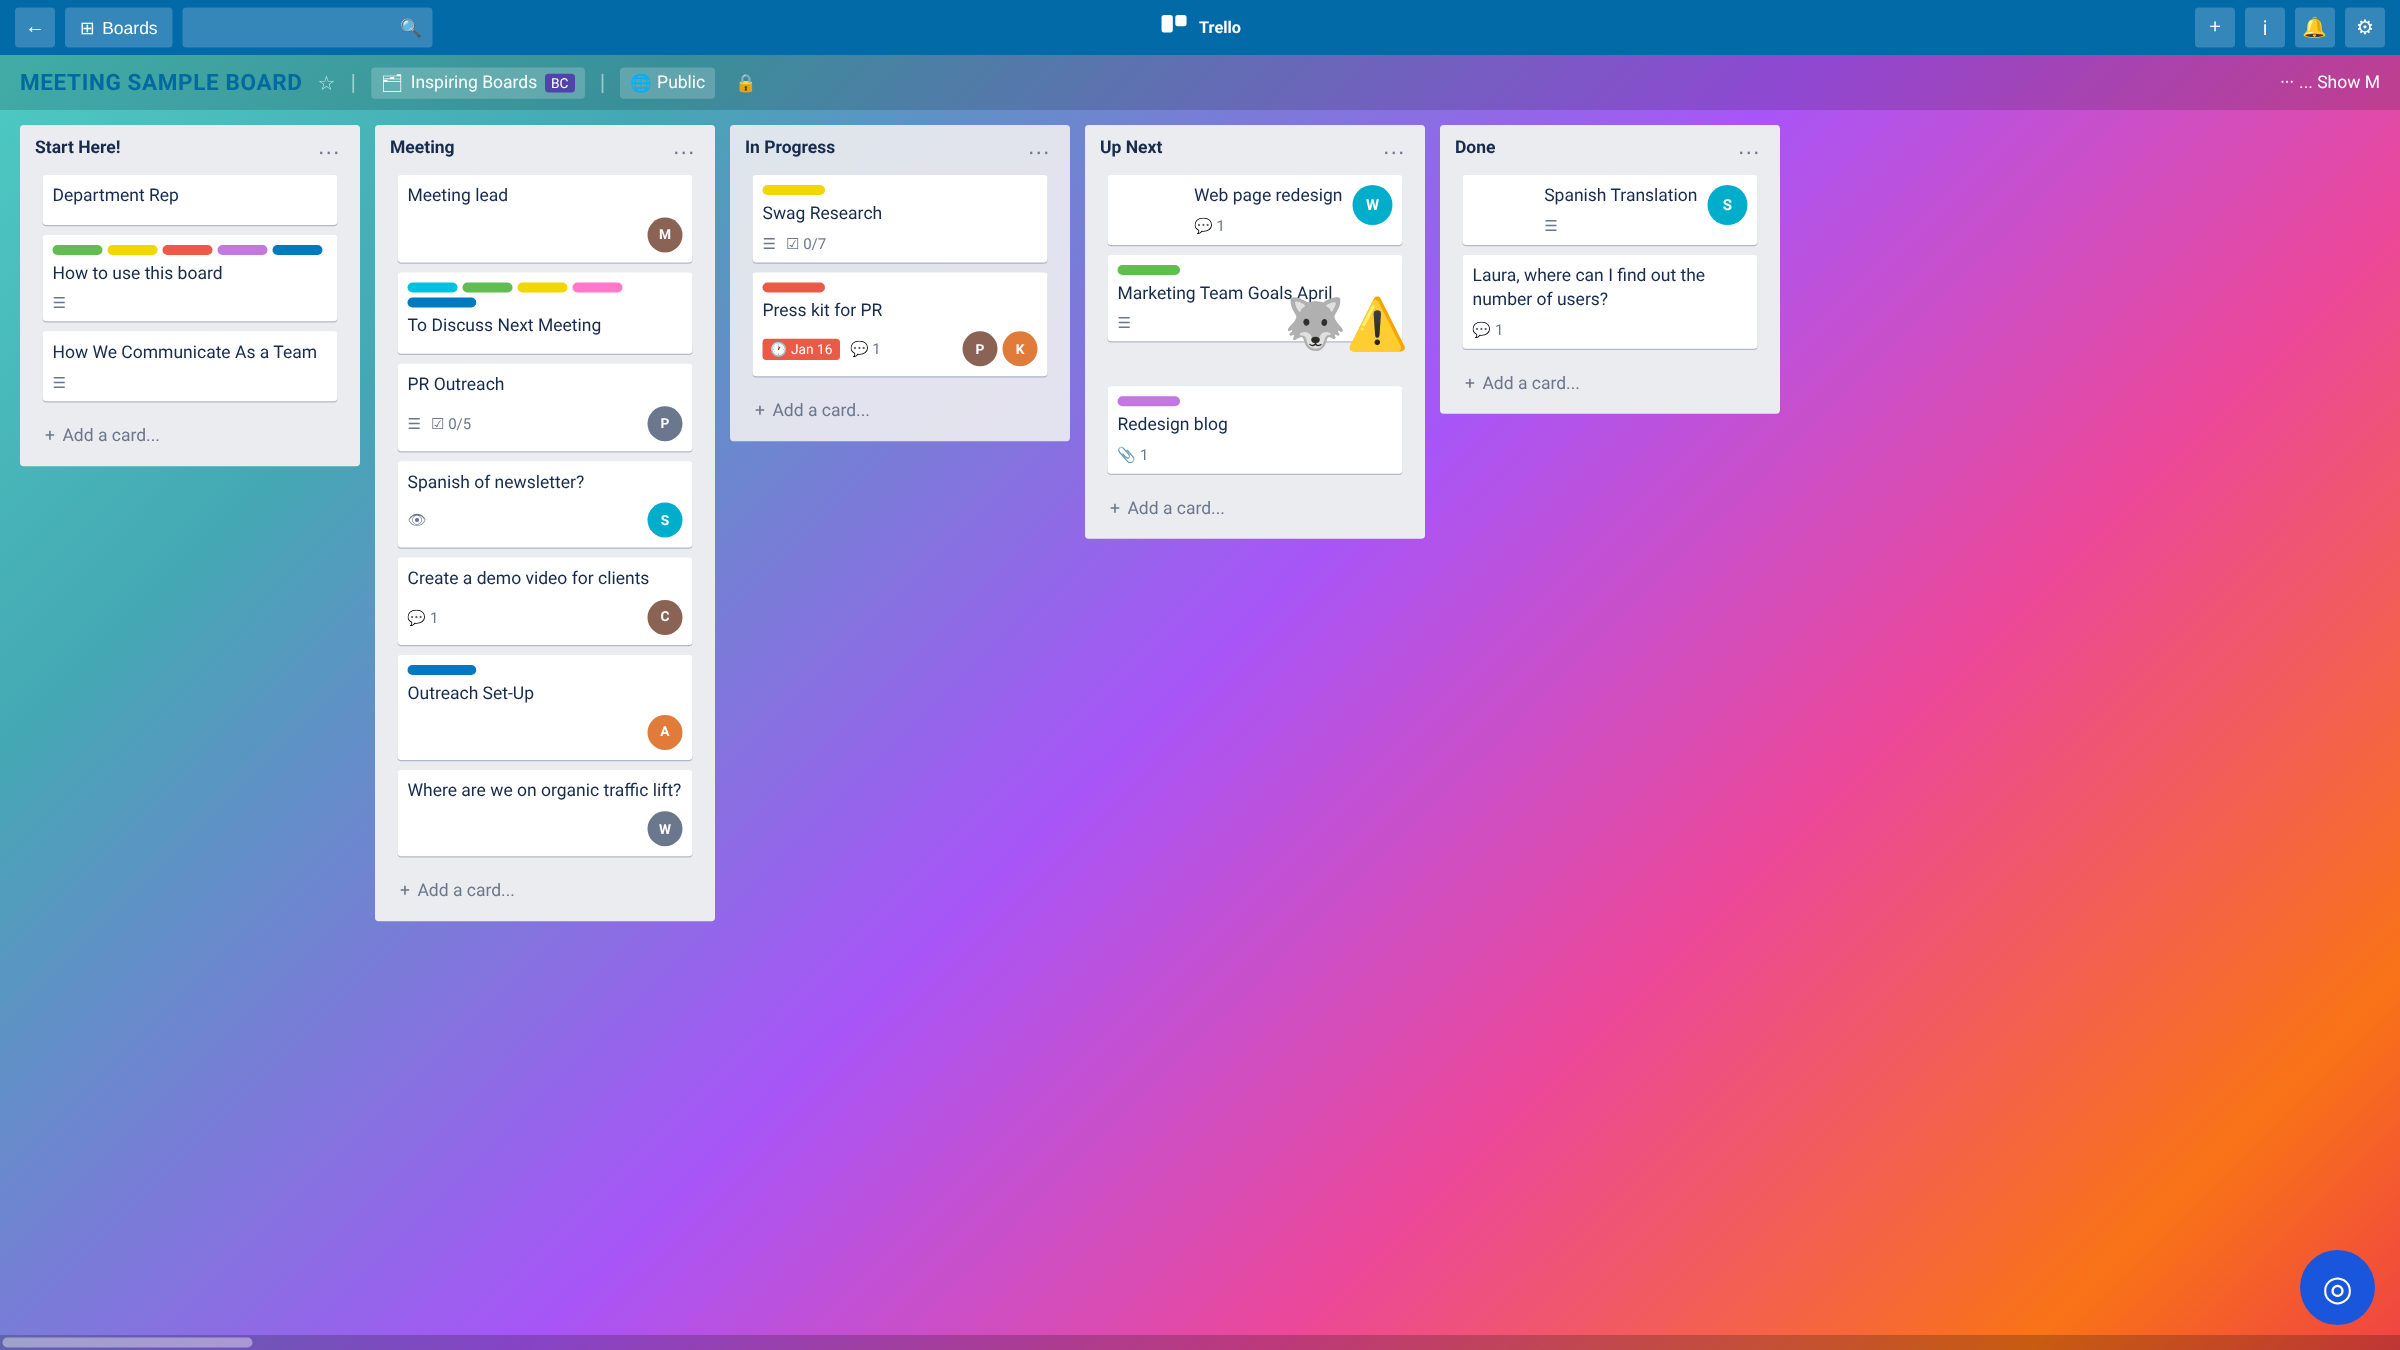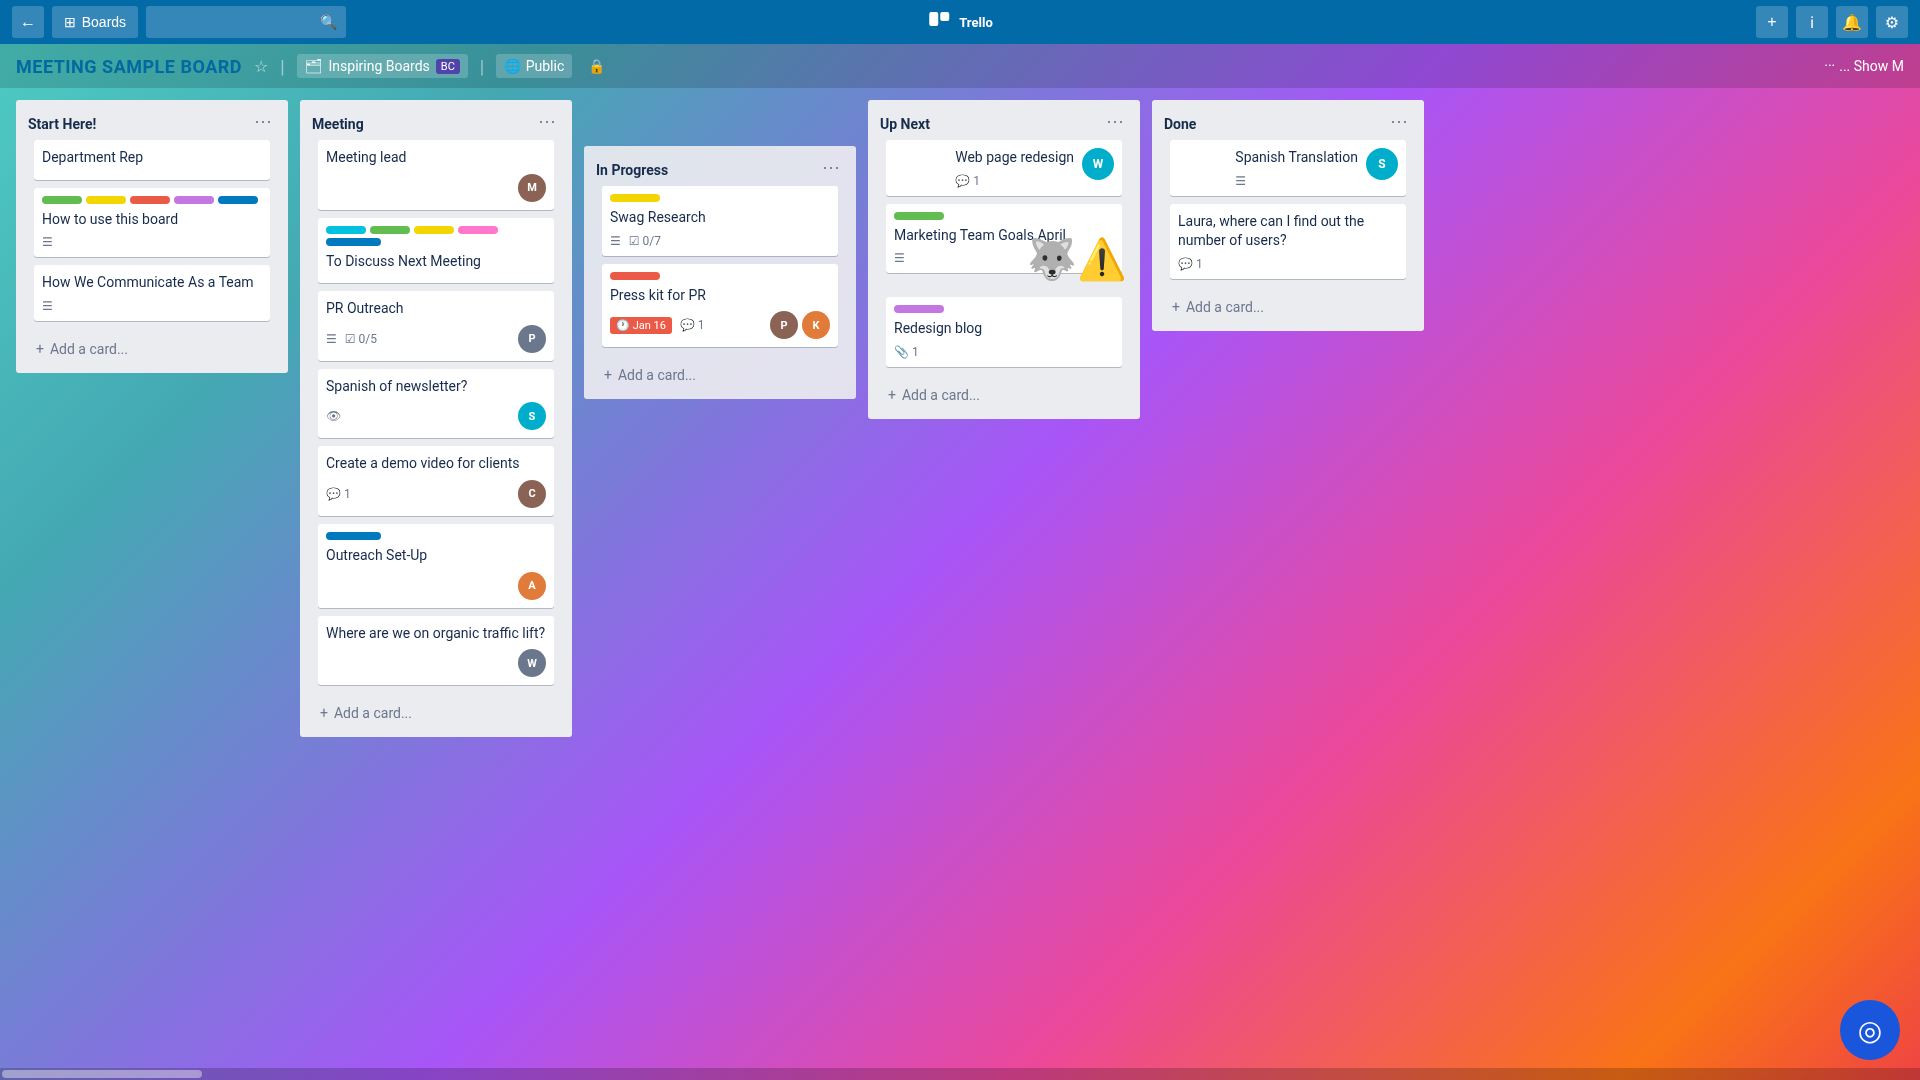--- a/index.html
+++ b/index.html
@@ -177,21 +177,21 @@
       background: #ebecf0;
       border-radius: 3px;
       width: 272px;
       min-width: 272px;
       max-height: calc(100% - 40px);
       display: flex;
       flex-direction: column;
     }
     .list-header {
       display: flex;
-      align-items: flex-end;
+      align-items: flex-start;
       justify-content: space-between;
       padding: 10px 12px 8px;
       gap: 34px;
     }
     .list-title {
       font-weight: 700;
       font-size: 14px;
       color: #172b4d;
     }
     .list-menu-btn {
@@ -334,21 +334,20 @@
       align-items: center;
       justify-content: center;
       color: white;
       font-size: 28px;
       z-index: 100;
     }
 
     
     .list-in-progress {
       background: rgba(235, 236, 240, 0.92);
-      margin-top: 46px;
     }
 
     .card-row {
       display: flex;
       align-items: flex-start;
       justify-content: flex-end;
     }
   </style>
 </head>
 <body>
@@ -609,21 +608,21 @@
           <div class="label" style="background:#61bd4f;width:50px;"></div>
         </div>
         <div class="card-title">Marketing Team Goals April</div>
         <div class="card-footer">
           <span class="badge">☰</span>
         </div>
 
         <div style="position:absolute;bottom:-10px;right:-5px;font-size:40px;">🐺⚠️</div>
       </div>
 
-      <div class="card" style="margin-top:24px;">
+      <div class="card" style="margin-top:36px;">
         <div class="card-labels">
           <div class="label" style="background:#c377e0;width:50px;"></div>
         </div>
         <div class="card-title">Redesign blog</div>
         <div class="card-footer">
           <span class="badge">📎 1</span>
         </div>
       </div>
 
     </div>

